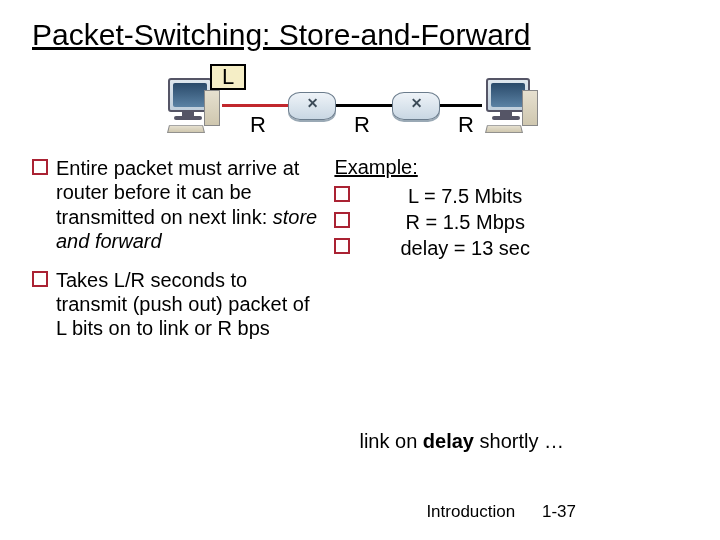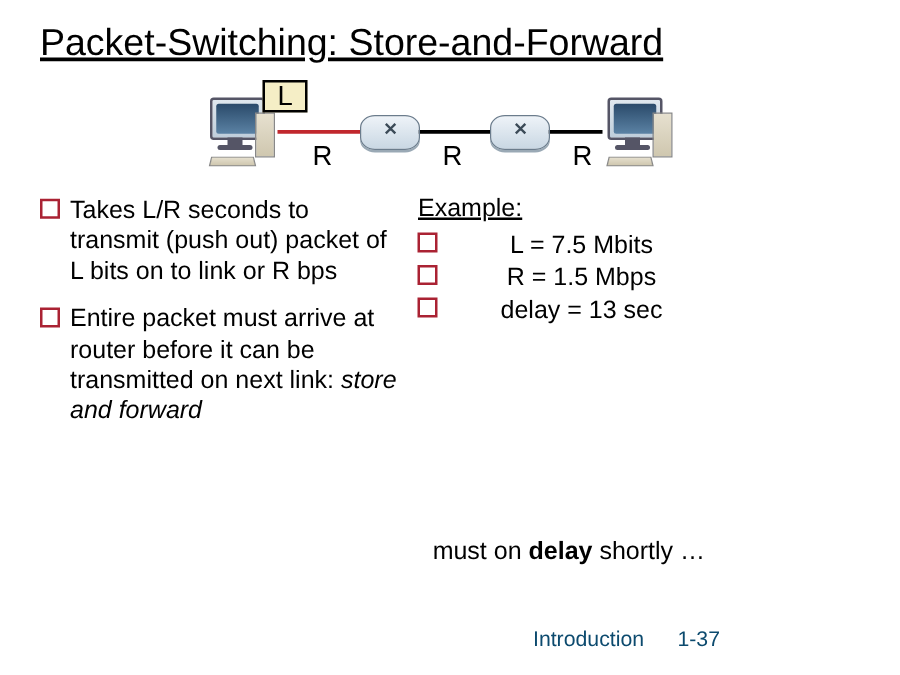--- a/index.html
+++ b/index.html
@@ -123,21 +123,21 @@
     position:absolute;
     right: 40px;
     top: 430px;
     font-size: 20px;
   }
   .footer {
     position:absolute;
     right: 28px;
     bottom: 18px;
     font-size: 17px;
-    color:#0c4a6e;
+    color:#000000;
   }
   .footer .pg { margin-left: 22px; }
 </style>
 </head>
 <body>
 
 <div class="slide">
 
   <h1 class="title">Packet-Switching: Store-and-Forward</h1>
 
@@ -178,39 +178,39 @@
 
     <div class="r-label" style="left:218px; top:52px;">R</div>
     <div class="r-label" style="left:322px; top:52px;">R</div>
     <div class="r-label" style="left:426px; top:52px;">R</div>
   </div>
 
   <div class="cols">
     <div class="left">
       <ul class="bul">
         <li>
-          <span>Takes L/R seconds to transmit (push out) packet of L bits on to link or R bps</span>
+          <span>Entire packet must  arrive at router before it can be transmitted on next link: </span><span class="ital">store and forward</span>
         </li>
         <li>
-          <span>Entire packet must  arrive at router before it can be transmitted on next link: </span><span class="ital">store and forward</span>
+          <span>Takes L/R seconds to transmit (push out) packet of L bits on to link or R bps</span>
         </li>
       </ul>
     </div>
     <div class="right">
       <div class="ex-head">Example:</div>
       <ul class="sub">
         <li>L = 7.5 Mbits</li>
         <li>R = 1.5 Mbps</li>
         <li>delay = 13 sec</li>
       </ul>
     </div>
   </div>
 
   <div class="more">
-    <span>must on </span><b>delay</b><span> shortly …</span>
+    <span>link on </span><b>delay</b><span> shortly …</span>
   </div>
 
   <div class="footer">
     <span>Introduction</span>
     <span class="pg">1-37</span>
   </div>
 
 </div>
 
 </body></html>

